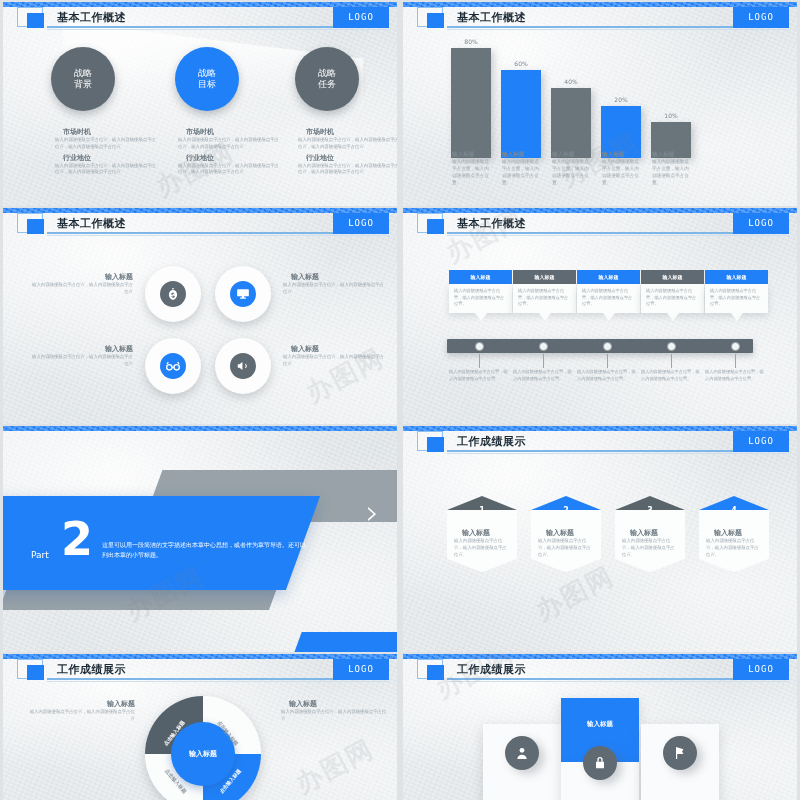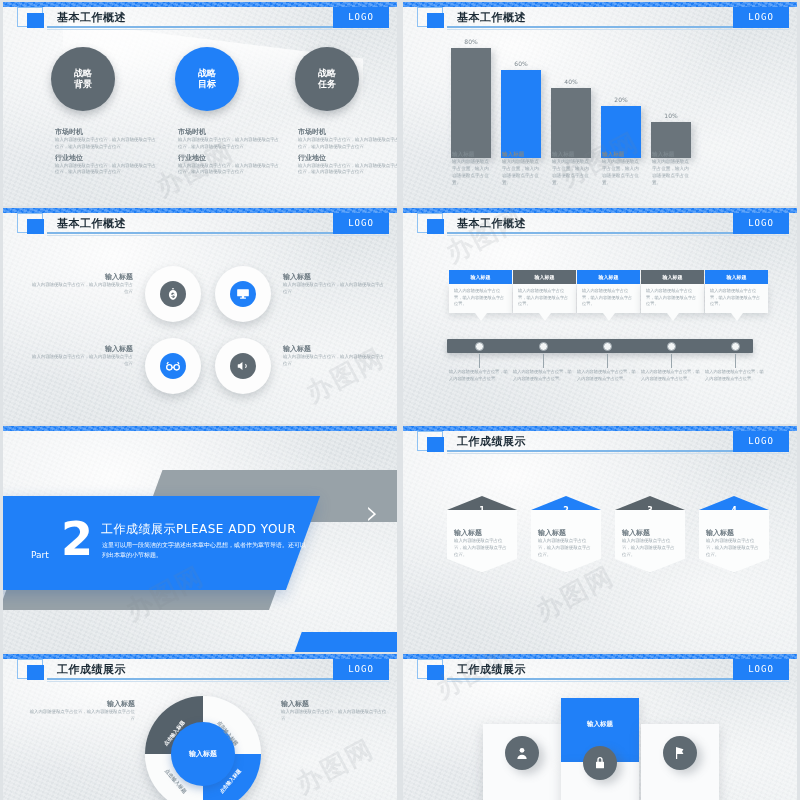--- a/index.html
+++ b/index.html
@@ -42,32 +42,32 @@
   .hdr .title {
     position:absolute; left:40px; top:-1px; font-size:11px; font-weight:bold;
     color:#1b2a35; letter-spacing:.5px; white-space:nowrap;
   }
   .hdr .logo {
     position:absolute; right:0; top:-4px; width:56px; height:21px; background:#2080f8;
     color:#fff; font-size:9px; letter-spacing:1px; text-align:center; line-height:21px;
     font-family:"DejaVu Sans Mono","Liberation Mono",monospace;
   }
   
-  .h3 { font-size:7px; font-weight:bold; color:#6b7880; }
+  .h3 { font-size:7px; font-weight:bold; color:#6b7880;margin-left:8px; }
   .p { font-size:4.4px; color:#9aa6ad; line-height:1.55; }
   
   .s1 .diag {
     position:absolute; left:60px; top:38px; width:300px; height:58px;
     background:linear-gradient(180deg,rgba(255,255,255,.75),rgba(255,255,255,0));
     transform:skewY(7deg);
   }
   .circ {
     position:absolute; width:64px; height:64px; border-radius:50%;
     display:flex; flex-direction:column; align-items:center; justify-content:center;
-    color:#fff; font-size:9px; font-weight:bold; line-height:1.25;
+    color:#fff; font-size:9px; font-weight:normal; line-height:1.25;
     box-shadow:0 4px 9px rgba(60,70,80,.3);
   }
   .circ.gray { background:#5f6a72; }
   .circ.blue { background:#2080f8; }
   .txtblk { position:absolute; width:104px; }
   
   .bars { position:absolute; left:48px; bottom:48px; width:320px; height:120px; }
   .bar { position:absolute; bottom:0; width:40px; box-shadow:3px 3px 7px rgba(90,100,110,.28); }
   .bar.g { background:#6a747b; }
   .bar.b { background:#2080f8; }
@@ -404,23 +404,20 @@
     <div class="topbar"></div>
     <div class="grain"></div>
     <div class="gband1"></div>
     <div class="gband2"></div>
     <div class="bband"></div>
     <div class="bband2"></div>
     <div class="chev">›</div>
     <div class="corner"></div>
     <div class="part">Part</div>
     <div class="num">2</div>
-    <div class="ttl">
-      <span>工作成绩展示</span><span>PLEASE ADD YOUR</span>
-    </div>
     <div class="sub">这里可以用一段简洁的文字描述出本章中心思想，或者作为章节导语。还可以列出本章的小节标题。</div>
     <div class="wm" style="left:120px;top:150px">办图网</div>
   </div>
 
   <div class="slide hascap">
     <div class="topbar"></div>
     <div class="grain"></div>
     <div class="hdr">
       <div class="outline"></div>
       <div class="sq"></div>

